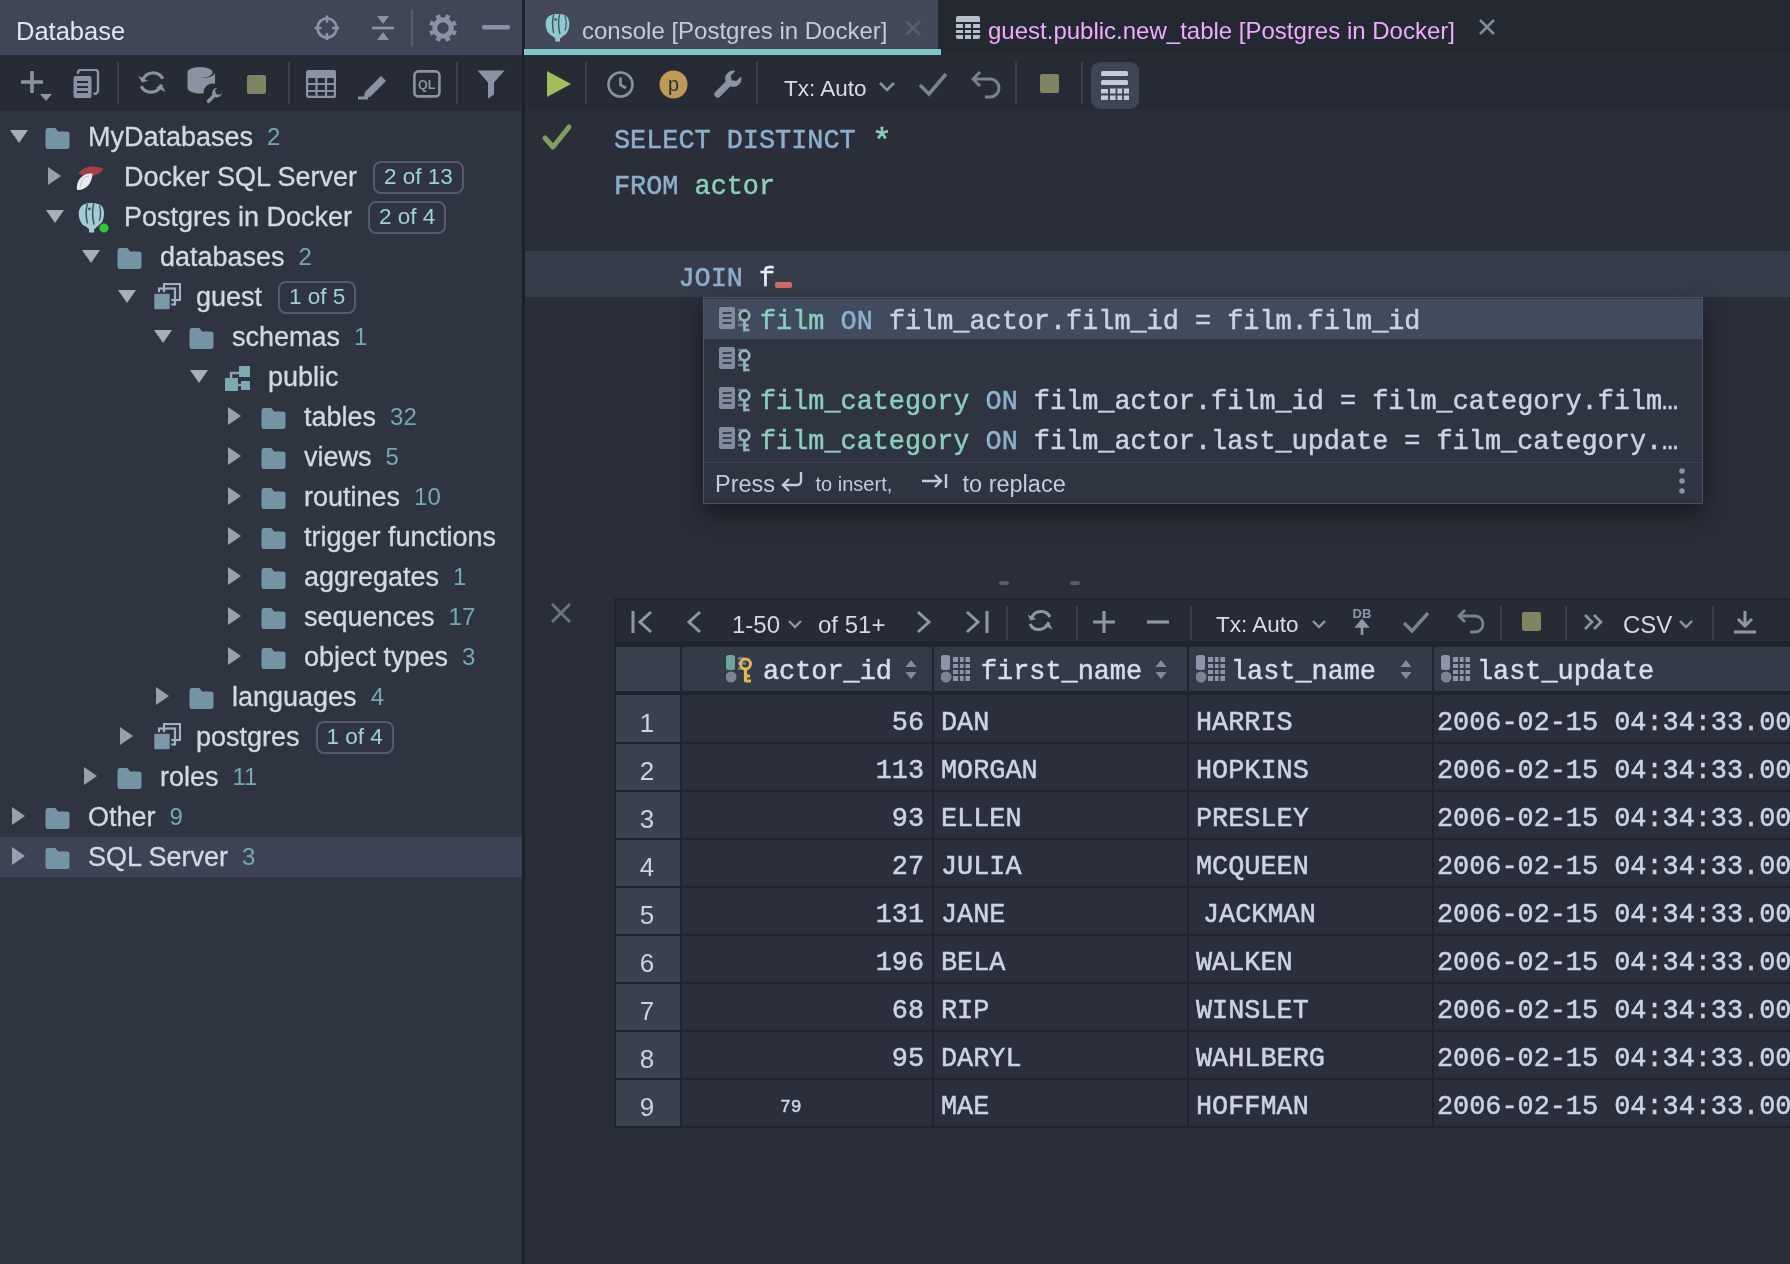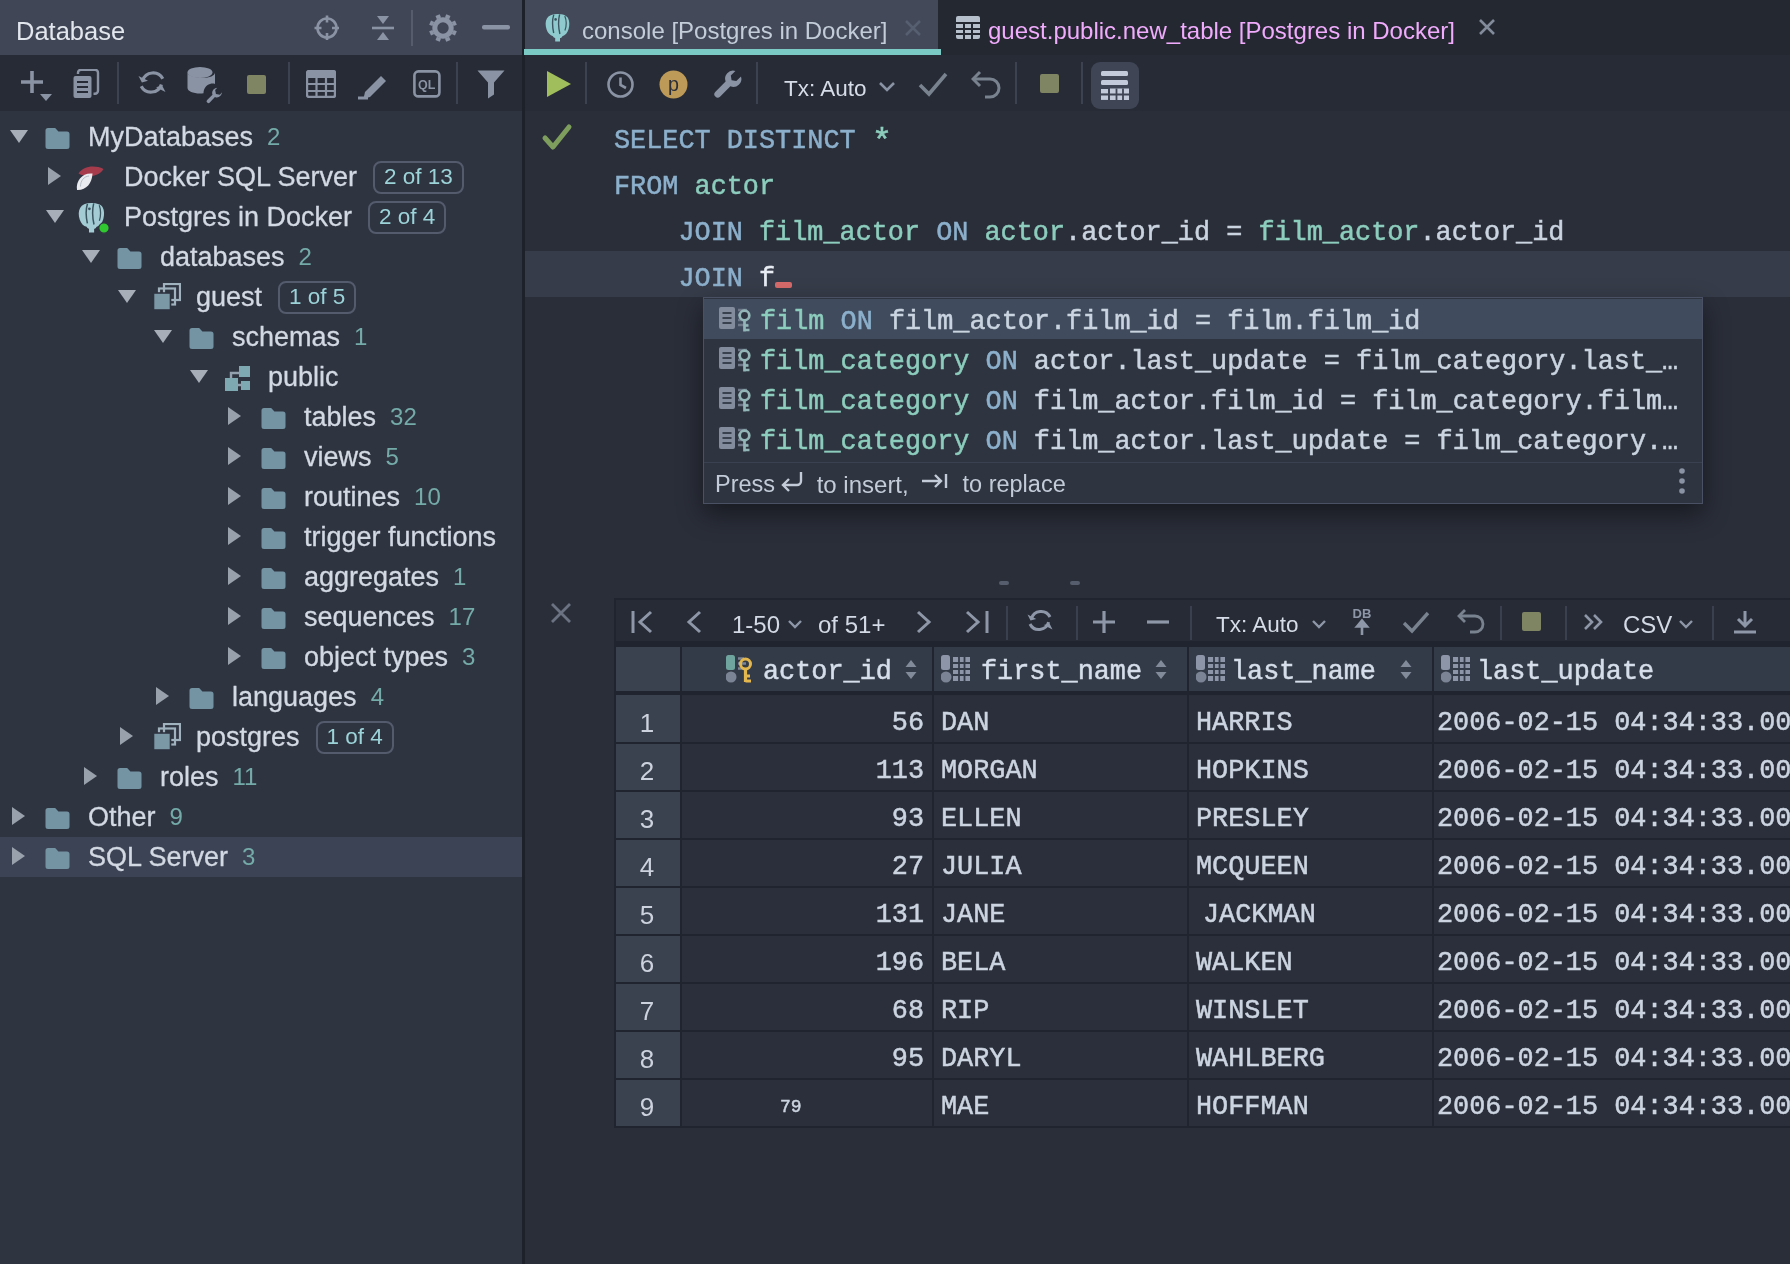--- a/index.html
+++ b/index.html
@@ -154,41 +154,39 @@
       <rect x="1" y="25.5" width="7" height="4.4" fill="#C3CBDB"></rect>
       <rect x="10" y="18.5" width="19" height="12" fill="#C3CBDB"></rect>
       <path d="M10 24.5h19M16.5 18.5v12M23 18.5v12" stroke="#3F4555" stroke-width="1.8"></path>
     </svg>
 <div class="abs" style="left:525px;top:251px;width:1265px;height:46px;background:#363C49"></div>
 <svg class="abs" style="left:541px;top:122px" width="32" height="32" viewBox="0 0 32 32">
       <path d="M4 16l8 9L28 5" fill="none" stroke="#7E9E5D" stroke-width="5" stroke-linecap="round" stroke-linejoin="round"></path>
     </svg>
 <div class="abs" style="left:614px;top:118.0px;line-height:46px;"><span class="mono"><span class="k">SELECT DISTINCT </span><span class="m"><span style="font-size:34px;vertical-align:-3px">*</span></span></span></div>
 <div class="abs" style="left:614px;top:164.0px;line-height:46px;"><span class="mono"><span class="k">FROM </span><span class="m">actor</span></span></div>
-<div class="abs" style="left:614px;top:210.0px;line-height:46px;"><span class="mono"><span class="k">    JOIN </span><span class="m">film_actor</span><span class="k"> ON </span><span class="m">actor</span><span class="w">.actor_id = </span><span class="m">film_actor</span><span class="w">.actor_id</span></span></div>
 <div class="abs" style="left:614px;top:256px;line-height:46px"><span class="mono"><span class="k">    JOIN </span><span style="color:#E8EDF4">f</span></span></div>
 <div class="abs" style="left:775px;top:282px;width:17px;height:6px;background:#D66A6A;border-radius:2px"></div>
 <div class="abs" style="left:703px;top:297px;width:1000px;height:207px;background:#2E3440;border:1px solid #4A5164;box-shadow:0 10px 24px rgba(0,0,0,0.45)"></div>
 <div class="abs" style="left:704px;top:299px;width:998px;height:40px;background:#404B5E"></div>
 <svg class="abs" style="left:718px;top:304px" width="36" height="30" viewBox="0 0 36 30">
       <rect x="1" y="3" width="16" height="22" rx="2" fill="#828C9C"></rect>
       <path d="M4.5 9h9M4.5 14h9M4.5 19h9" stroke="#39404E" stroke-width="1.8"></path>
       <path d="M20 6h9M20 11h10M20 16h9M20 21h10" stroke="#6E7888" stroke-width="2.4"></path>
       <circle cx="26.5" cy="11.5" r="4.8" fill="#2E3440" stroke="#93B7B8" stroke-width="2.7"></circle>
       <path d="M26.5 16.5v11M26.5 26h5M26.5 21.5h4" stroke="#93B7B8" stroke-width="2.7"></path>
     </svg>
 <div class="abs" style="left:760px;top:302.0px;line-height:40px;"><span class="mono"><span class="m">film</span><span class="k"> ON </span><span class="w">film_actor.film_id = film.film_id</span></span></div>
 <svg class="abs" style="left:718px;top:344px" width="36" height="30" viewBox="0 0 36 30">
       <rect x="1" y="3" width="16" height="22" rx="2" fill="#828C9C"></rect>
       <path d="M4.5 9h9M4.5 14h9M4.5 19h9" stroke="#39404E" stroke-width="1.8"></path>
       <path d="M20 6h9M20 11h10M20 16h9M20 21h10" stroke="#6E7888" stroke-width="2.4"></path>
       <circle cx="26.5" cy="11.5" r="4.8" fill="#2E3440" stroke="#93B7B8" stroke-width="2.7"></circle>
       <path d="M26.5 16.5v11M26.5 26h5M26.5 21.5h4" stroke="#93B7B8" stroke-width="2.7"></path>
     </svg>
-<div class="abs" style="left:760px;top:342.0px;line-height:40px;"><span class="mono"><span class="m">film_category</span><span class="k"> ON </span><span class="w">actor.last_update = film_category.last_…</span></span></div>
 <svg class="abs" style="left:718px;top:384px" width="36" height="30" viewBox="0 0 36 30">
       <rect x="1" y="3" width="16" height="22" rx="2" fill="#828C9C"></rect>
       <path d="M4.5 9h9M4.5 14h9M4.5 19h9" stroke="#39404E" stroke-width="1.8"></path>
       <path d="M20 6h9M20 11h10M20 16h9M20 21h10" stroke="#6E7888" stroke-width="2.4"></path>
       <circle cx="26.5" cy="11.5" r="4.8" fill="#2E3440" stroke="#93B7B8" stroke-width="2.7"></circle>
       <path d="M26.5 16.5v11M26.5 26h5M26.5 21.5h4" stroke="#93B7B8" stroke-width="2.7"></path>
     </svg>
 <div class="abs" style="left:760px;top:382.0px;line-height:40px;"><span class="mono"><span class="m">film_category</span><span class="k"> ON </span><span class="w">film_actor.film_id = film_category.film…</span></span></div>
 <svg class="abs" style="left:718px;top:424px" width="36" height="30" viewBox="0 0 36 30">
       <rect x="1" y="3" width="16" height="22" rx="2" fill="#828C9C"></rect>
@@ -197,21 +195,21 @@
       <circle cx="26.5" cy="11.5" r="4.8" fill="#2E3440" stroke="#93B7B8" stroke-width="2.7"></circle>
       <path d="M26.5 16.5v11M26.5 26h5M26.5 21.5h4" stroke="#93B7B8" stroke-width="2.7"></path>
     </svg>
 <div class="abs" style="left:760px;top:422.0px;line-height:40px;"><span class="mono"><span class="m">film_category</span><span class="k"> ON </span><span class="w">film_actor.last_update = film_category.…</span></span></div>
 <div class="abs" style="left:704px;top:462px;width:998px;height:1px;background:#3A4150"></div>
 <div class="abs" style="left:715px;top:467.4px;font-size:23.5px;color:#C3CBD8;font-family:'Liberation Sans',sans-serif;font-weight:normal;white-space:pre;line-height:35px;">Press </div>
 <svg class="abs" style="left:779px;top:470px" width="26" height="22" viewBox="0 0 26 22">
       <path d="M22 2v9a4 4 0 0 1-4 4H5" fill="none" stroke="#C3CBD8" stroke-width="2.4"></path>
       <path d="M10 9l-6 6 6 6" fill="none" stroke="#C3CBD8" stroke-width="2.4"></path>
     </svg>
-<div class="abs" style="left:810px;top:467.4px;font-size:24px;color:#C3CBD8;font-family:'Liberation Sans',sans-serif;font-weight:normal;white-space:pre;line-height:35px;"> to insert, </div>
+<div class="abs" style="left:810px;top:467.4px;font-size:20px;color:#C3CBD8;font-family:'Liberation Sans',sans-serif;font-weight:normal;white-space:pre;line-height:35px;"> to insert, </div>
 <svg class="abs" style="left:921px;top:471px" width="28" height="20" viewBox="0 0 28 20">
       <path d="M1 10h19M14 4l6 6-6 6" fill="none" stroke="#C3CBD8" stroke-width="2.4"></path>
       <path d="M25 3v14" stroke="#C3CBD8" stroke-width="2.4"></path>
     </svg>
 <div class="abs" style="left:956px;top:467.4px;font-size:23.5px;color:#C3CBD8;font-family:'Liberation Sans',sans-serif;font-weight:normal;white-space:pre;line-height:35px;"> to replace</div>
 <svg class="abs" style="left:1676px;top:467px" width="12" height="30" viewBox="0 0 12 30">
       <circle cx="6" cy="4" r="2.8" fill="#8A93A4"></circle>
       <circle cx="6" cy="14" r="2.8" fill="#8A93A4"></circle>
       <circle cx="6" cy="24" r="2.8" fill="#8A93A4"></circle>
     </svg>

